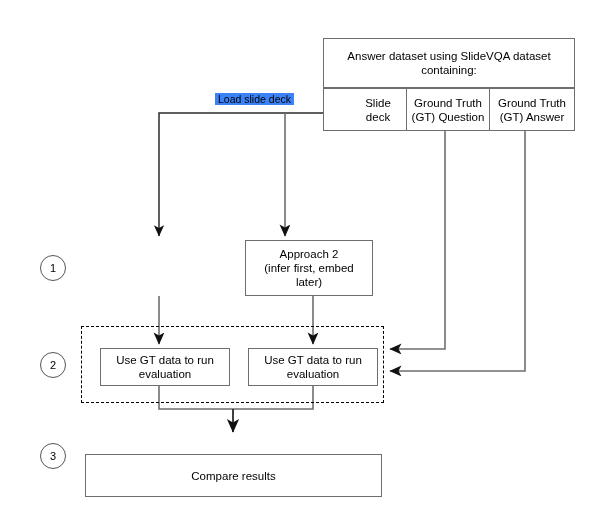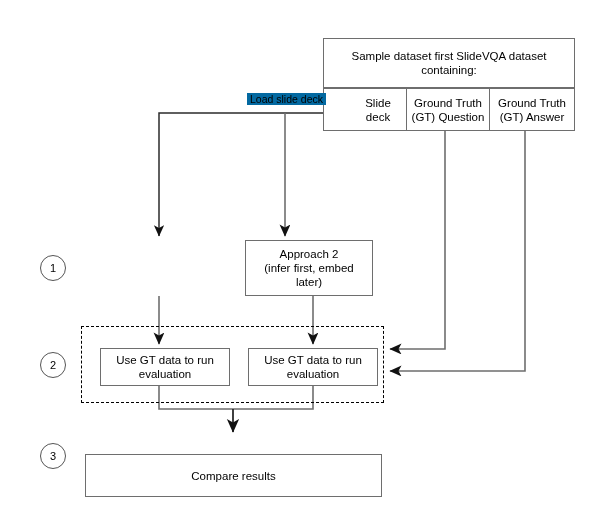--- a/index.html
+++ b/index.html
@@ -60,24 +60,23 @@
     display: flex;
     align-items: center;
     justify-content: center;
     font-size: 11px;
     color: #000000;
   }
   .edge-label {
     position: absolute;
     font-size: 10.5px;
     color: #000000;
-    background: #0369a1;
+    background: #3b82f6;
     padding: 0 3px;
     white-space: nowrap;
-    margin-left: 32px;
   }
   .tbl-cell {
     position: absolute;
     box-sizing: border-box;
     background: #ffffff;
     border: 1.4px solid #6e6e6e;
     display: flex;
     align-items: center;
     justify-content: center;
     text-align: center;
@@ -123,21 +122,21 @@
 
     <path d="M445,131 L445,349 L390,349" fill="none" stroke="#6e6e6e" stroke-width="1.6" marker-end="url(#arrowDark5)"></path>
 
     <path d="M525,131 L525,371 L390,371" fill="none" stroke="#6e6e6e" stroke-width="1.6" marker-end="url(#arrowDark6)"></path>
 
     <path d="M159,386 L159,409 L313,409 L313,386" fill="none" stroke="#6e6e6e" stroke-width="1.6"></path>
     <path d="M233,409 L233,432" fill="none" stroke="#2b2b2b" stroke-width="1.8" marker-end="url(#arrowDark)"></path>
   </svg>
 
   <div class="node" style="left:323px; top:38px; width:252px; height:50px;">
-    <span class="txt">Sample dataset first SlideVQA dataset containing:</span>
+    <span class="txt">Answer dataset using SlideVQA dataset containing:</span>
   </div>
 
   <div class="tbl-cell" style="left:323px; top:88px; width:84px; height:43px;padding-left:26px;">
     <span class="txt">Slide deck</span>
   </div>
 
   <div class="tbl-cell" style="left:406px; top:88px; width:84px; height:43px;">
     <span class="txt">Ground Truth
 (GT) Question</span>
   </div>

